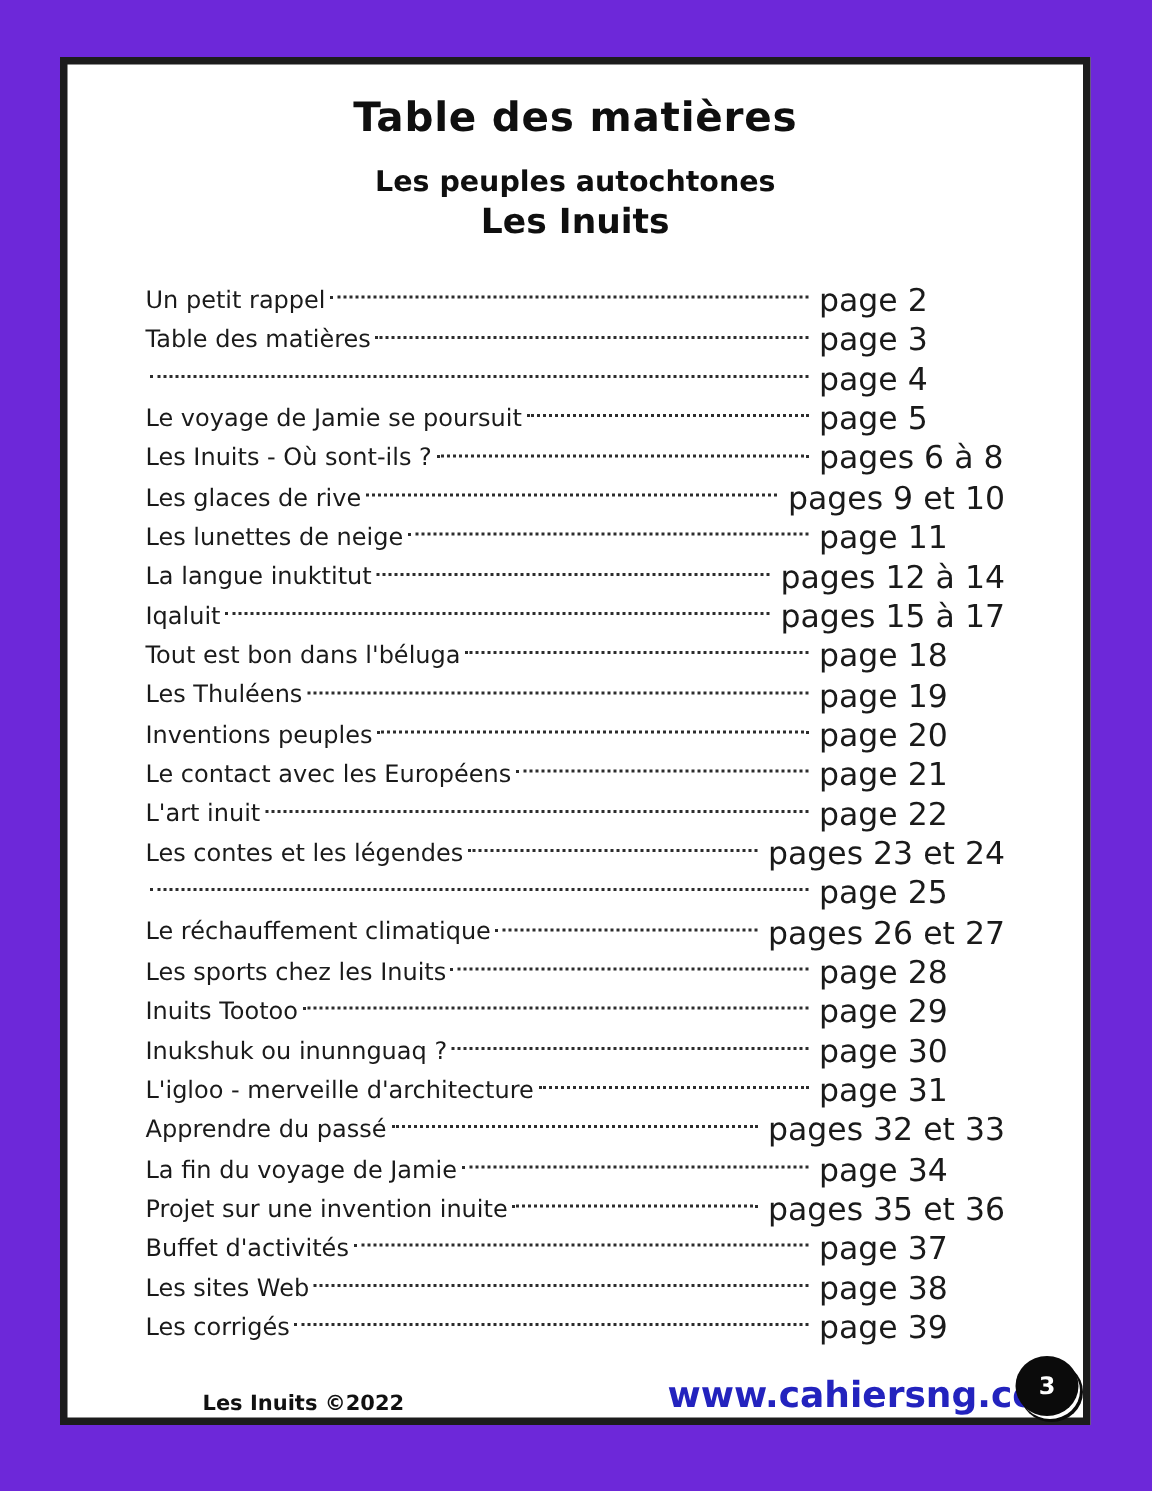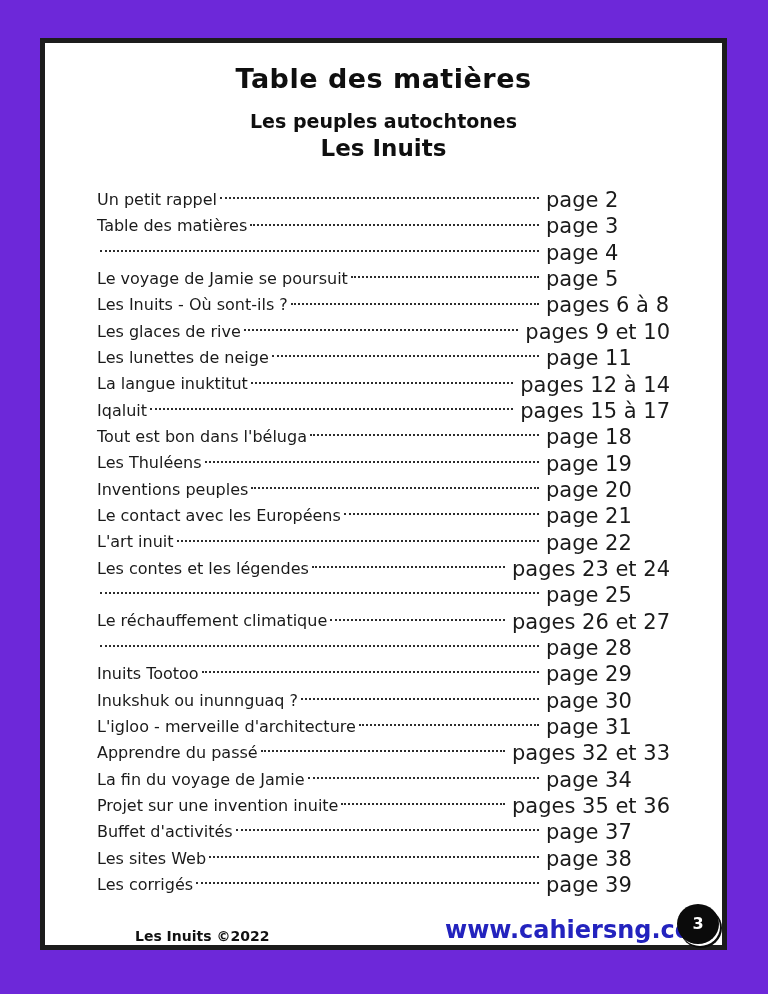--- a/index.html
+++ b/index.html
@@ -217,20 +217,21 @@
         <div class="toc-row">
         <span class="toc-leader"></span>
         <span class="toc-page">page 25</span>
       </div>
         <div class="toc-row">
         <span class="toc-title">Le réchauffement climatique</span>
         <span class="toc-leader"></span>
         <span class="toc-page">pages 26 et 27</span>
       </div>
         <div class="toc-row">
+        <span class="toc-title">Les sports chez les Inuits</span>
         <span class="toc-leader"></span>
         <span class="toc-page">page 28</span>
       </div>
         <div class="toc-row">
         <span class="toc-title">Inuits Tootoo</span>
         <span class="toc-leader"></span>
         <span class="toc-page">page 29</span>
       </div>
         <div class="toc-row">
         <span class="toc-title">Inukshuk ou inunnguaq ?</span>

